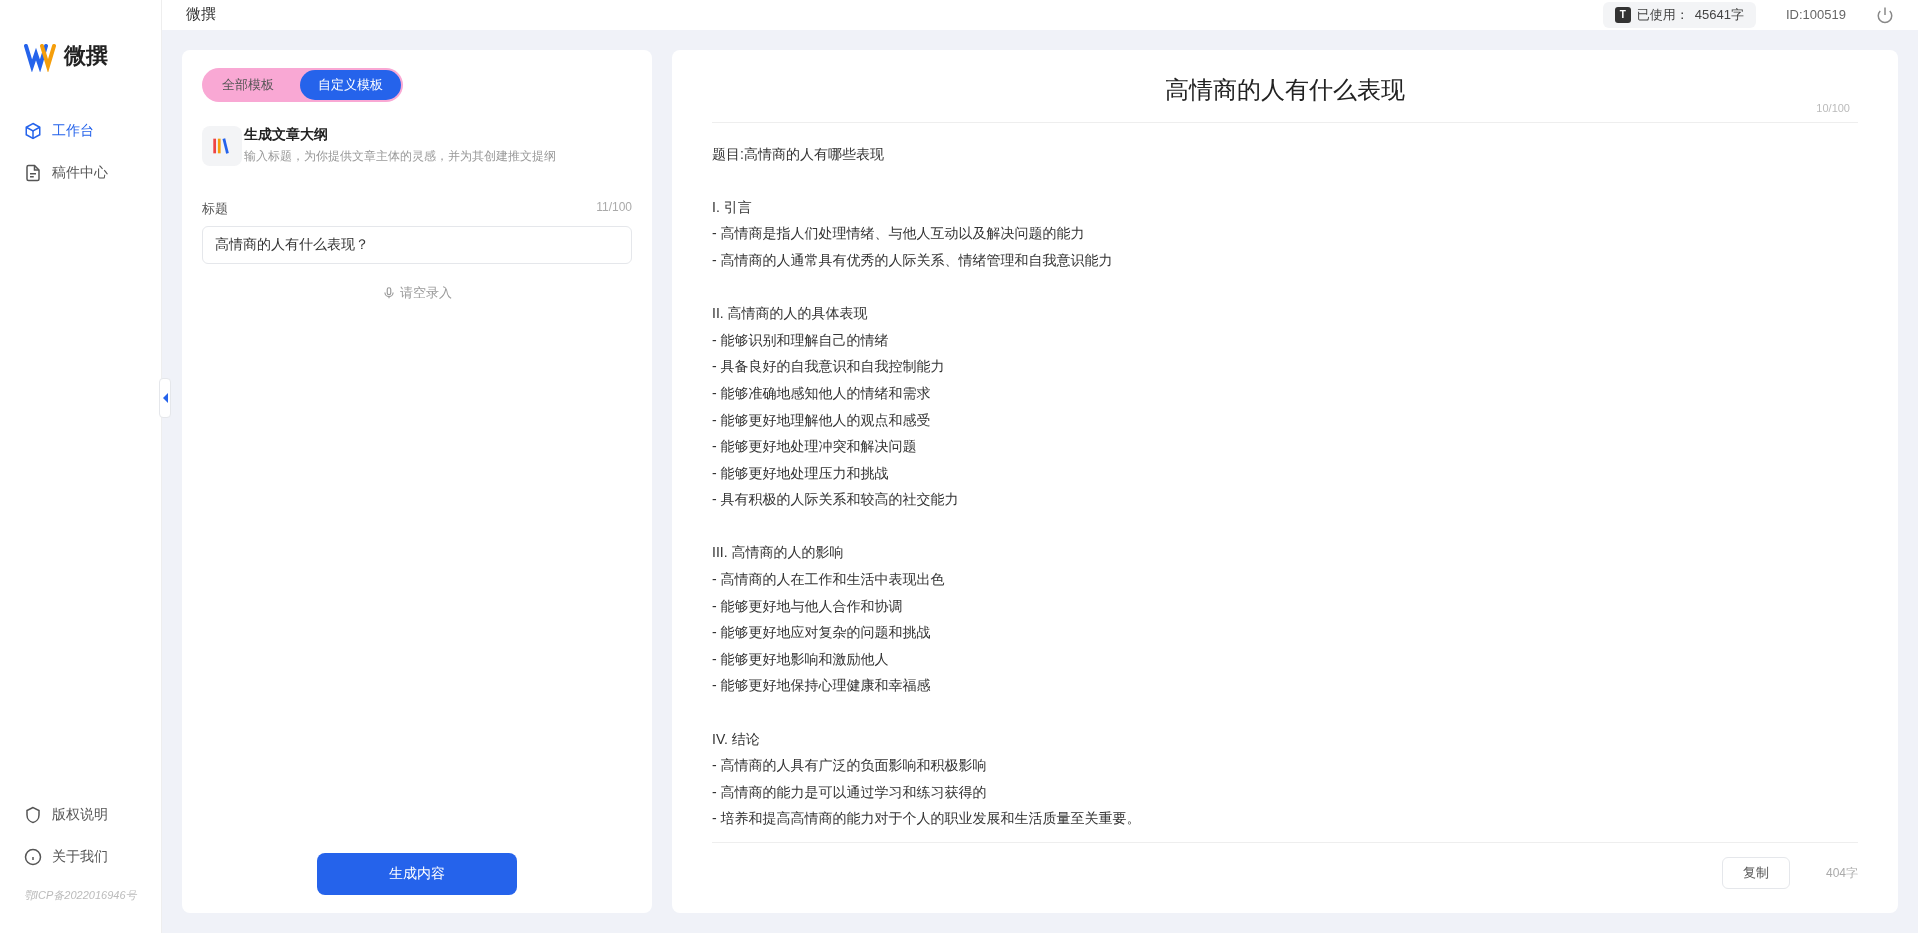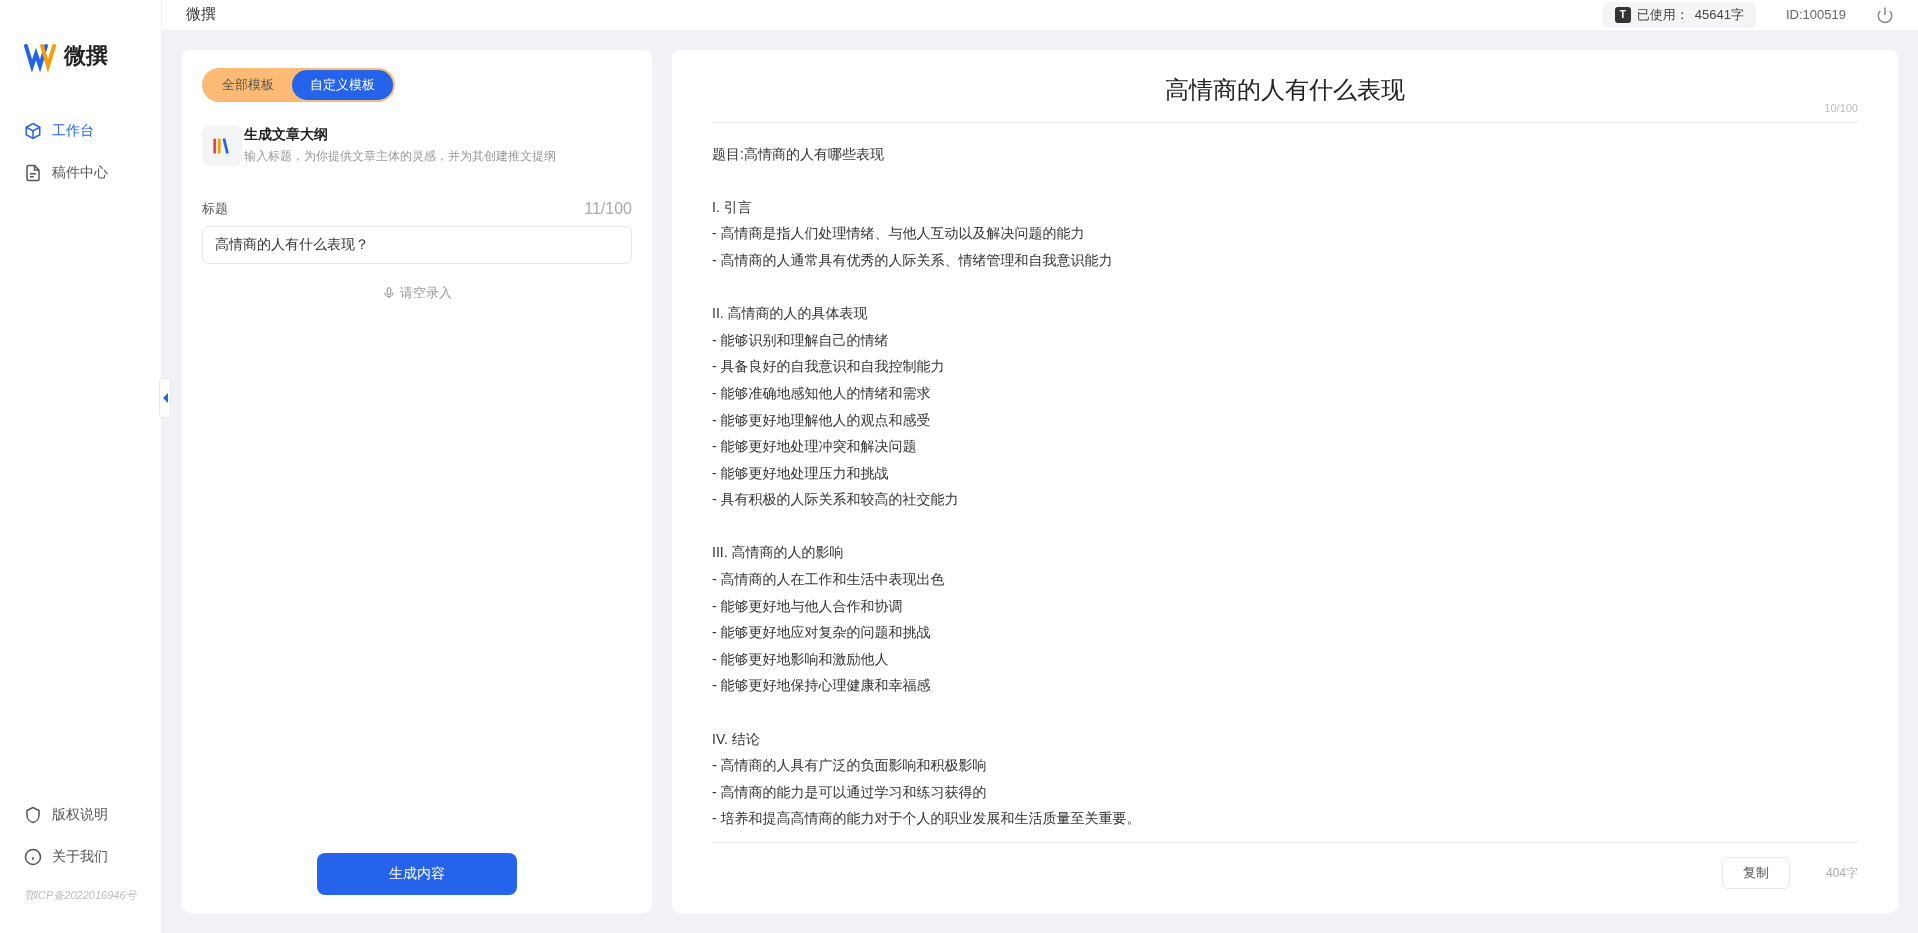--- a/index.html
+++ b/index.html
@@ -160,22 +160,22 @@
     .left-panel {
       width: 470px;
       background: #fff;
       border-radius: 8px;
       padding: 18px 20px;
       display: flex;
       flex-direction: column;
     }
     .tabs {
       display: flex;
-      gap: 0;
-      background: #fdba74;
+      gap: 8px;
+      background: #f9a8d4;
       border-radius: 20px;
       width: fit-content;
       padding: 2px;
     }
     .tab {
       padding: 6px 18px;
       font-size: 13px;
       border-radius: 18px;
       cursor: pointer;
       color: #555;
@@ -215,21 +215,21 @@
       justify-content: space-between;
       margin-top: 10px;
       margin-bottom: 8px;
     }
     .field-label {
       font-size: 13px;
       color: #555;
       text-align: right;
     }
     .char-count {
-      font-size: 16px;
+      font-size: 12px;
       color: #aaa;
     }
     .title-input {
       width: 100%;
       border: 1px solid #e5e7eb;
       border-radius: 6px;
       padding: 10px 12px;
       font-size: 14px;
       color: #333;
       outline: none;
@@ -281,21 +281,21 @@
     }
     .output-title {
       font-size: 24px;
       font-weight: 500;
       color: #222;
       text-align: center;
       font-family: "Songti SC", SimSun, serif;
     }
     .output-count-top {
       position: absolute;
-      right: 0;
+      right: 8px;
       bottom: 8px;
       font-size: 11px;
       color: #bbb;
     }
     .output-body {
       flex: 1;
       font-size: 14px;
       color: #333;
       line-height: 1.9;
       white-space: pre-wrap;

